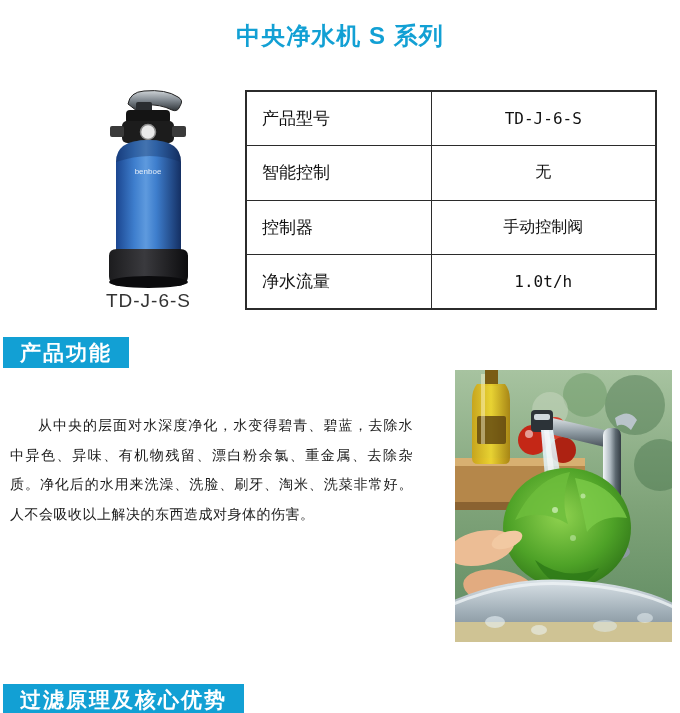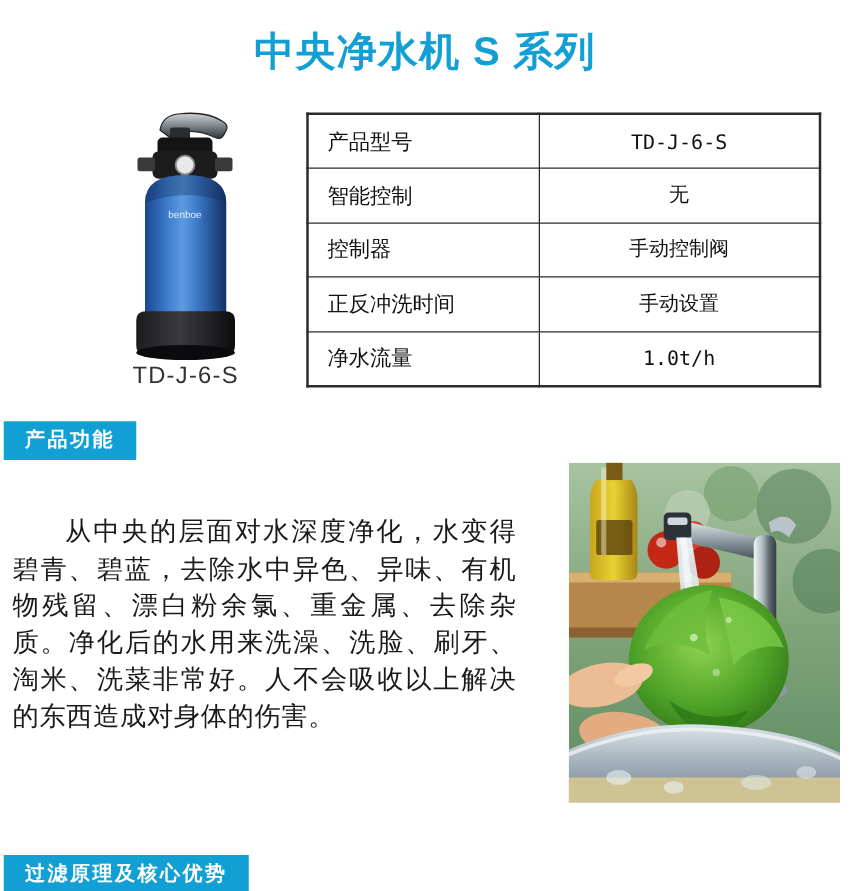--- a/index.html
+++ b/index.html
@@ -11,21 +11,21 @@
     font-family: "Liberation Sans", "DejaVu Sans", sans-serif;
     color: #222;
     overflow: hidden;
   }
   .page { position: absolute; inset: 0; width: 680px; height: 713px; background:#fff; }
 
   
   .page-title {
     position: absolute; top: 20px; left: 0; width: 680px;
     text-align: center;
-    font-size: 32px; font-weight: bold;
+    font-size: 24px; font-weight: bold;
     color: var(--accent);
     letter-spacing: 1px;
   }
 
   
   .tank-wrap { position: absolute; left: 76px; top: 88px; width: 145px; height: 200px; }
   .tank-caption {
     position: absolute; left: 56px; top: 290px; width: 185px;
     text-align: center; font-size: 19px; color: #333;
     letter-spacing: 1px;
@@ -45,32 +45,32 @@
     overflow: hidden; white-space: nowrap;
   }
   .spec-table { border: 2px solid #2b2b2b; }
   .spec-table td.label { width: 185px; padding-left: 15px; text-align: left; }
   .spec-table td.value { width: 225px; text-align: center; font-family: "DejaVu Sans Mono", "Liberation Mono", monospace; font-size: 16px; }
 
   
   .section-badge {
     position: absolute; left: 3px; height: 31px;
     background: var(--accent);
-    color: #fff; font-weight: bold; font-size: 16px;
+    color: #fff; font-weight: bold; font-size: 21px;
     line-height: 31px; padding: 0 17px;
     letter-spacing: 2px;
     white-space: nowrap;
   }
   .badge-features { top: 337px; }
   .badge-filtration { top: 684px; }
 
   
   .feature-text {
     position: absolute; left: 10px; top: 411px; width: 403px;
-    font-size: 21px; line-height: 29.5px;
+    font-size: 14px; line-height: 29.5px;
     color: #1a1a1a;
     text-indent: 2em;
     text-align: justify;
     letter-spacing: 0.5px;
   }
 
   
   .photo-wrap { position: absolute; left: 455px; top: 370px; width: 217px; height: 272px; overflow: hidden; }
   .photo-wrap svg { display: block; }
 </style>
@@ -130,24 +130,20 @@
       </tr>
       <tr>
         <td class="label">智能控制</td>
         <td class="value">无</td>
       </tr>
       <tr>
         <td class="label">控制器</td>
         <td class="value">手动控制阀</td>
       </tr>
       <tr>
-        <td class="label">正反冲洗时间</td>
-        <td class="value">手动设置</td>
-      </tr>
-      <tr>
         <td class="label">净水流量</td>
         <td class="value">1.0t/h</td>
       </tr>
     </tbody>
   </table>
 
   <div class="section-badge badge-features">产品功能</div>
   <div class="feature-text">从中央的层面对水深度净化，水变得碧青、碧蓝，去除水中异色、异味、有机物残留、漂白粉余氯、重金属、去除杂质。净化后的水用来洗澡、洗脸、刷牙、淘米、洗菜非常好。人不会吸收以上解决的东西造成对身体的伤害。</div>
 
   <div class="photo-wrap">

